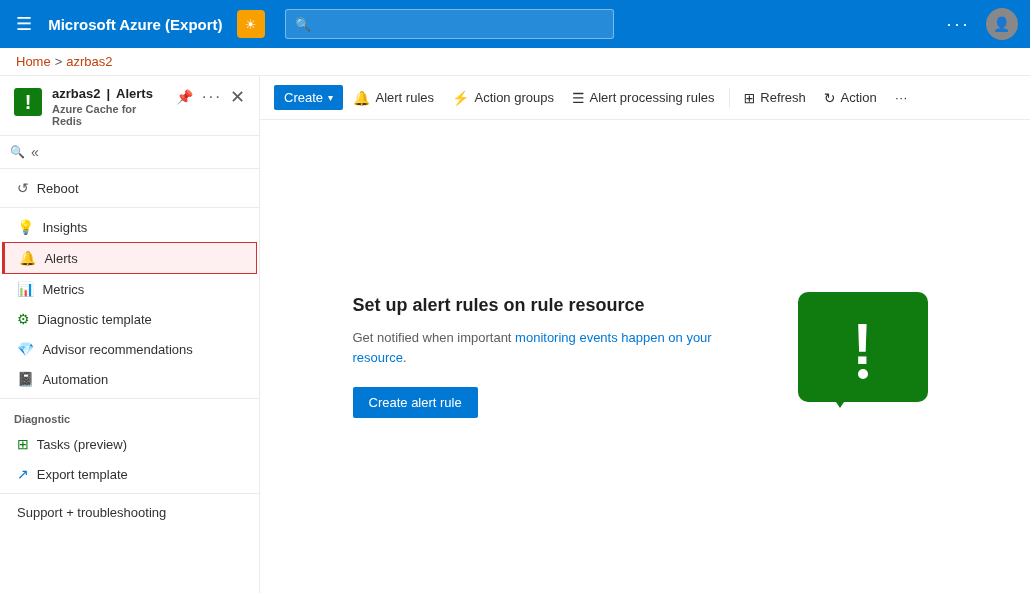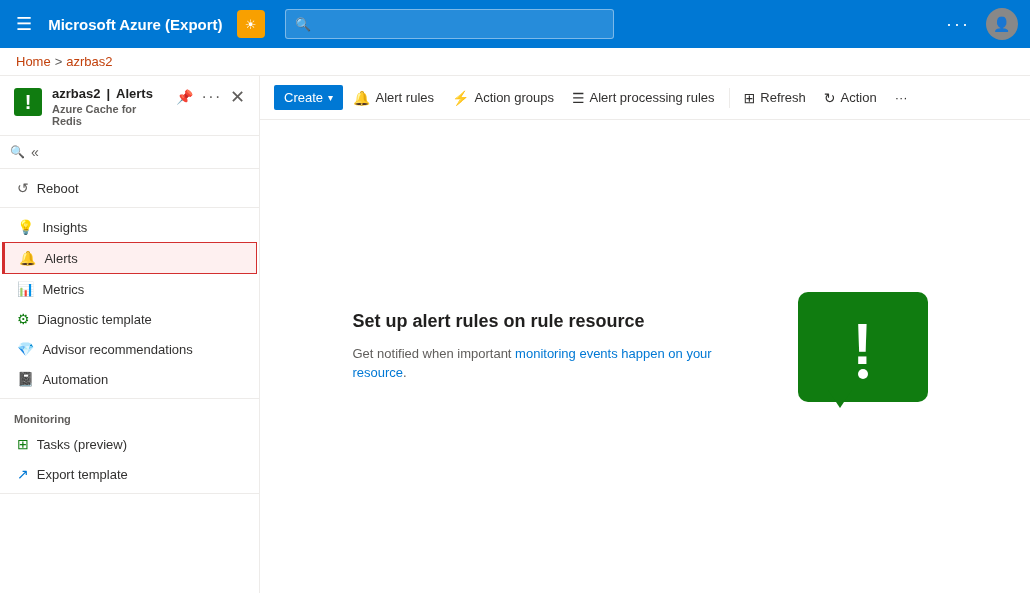--- a/index.html
+++ b/index.html
@@ -326,34 +326,37 @@
         <span class="nav-icon nav-icon-advisor">💎</span>
         <span>Advisor recommendations</span>
       </div>
 
       <div class="sidebar-nav-item">
         <span class="nav-icon nav-icon-workbooks">📓</span>
         <span>Automation</span>
       </div>
 
       <div class="nav-divider"></div>
-      <div class="nav-section-label">Monitoring</div>
+      <div class="nav-section-label">Diagnostic</div>
 
       <div class="sidebar-nav-item">
         <span class="nav-icon nav-icon-tasks">⊞</span>
         <span>Tasks (preview)</span>
       </div>
 
       <div class="sidebar-nav-item">
         <span class="nav-icon nav-icon-export">↗</span>
         <span>Export template</span>
       </div>
 
       <div class="nav-divider"></div>
 
+      <div class="sidebar-nav-item">
+        <span>Support + troubleshooting</span>
+      </div>
     </div>
   </div>
 
   <div class="content-area">
 
     <div class="toolbar">
       <button class="toolbar-btn-primary">
         <span>Create</span>
         <span class="chevron">▾</span>
       </button>
@@ -389,20 +392,21 @@
         <span>···</span>
       </button>
     </div>
 
     <div class="content-body">
       <div class="empty-state-text">
         <div class="empty-state-title">Set up alert rules on rule resource</div>
         <div class="empty-state-desc">
           Get notified when important <a>monitoring events happen on your resource</a>.
         </div>
+        <button class="create-alert-btn">Create alert rule</button>
       </div>
 
       <div class="alert-illustration">
         <div class="alert-bubble">
           <span style="font-size:58px; font-weight:900; line-height:1; color:white;">!</span>
           <div class="alert-bubble-dot"></div>
         </div>
       </div>
     </div>
 

